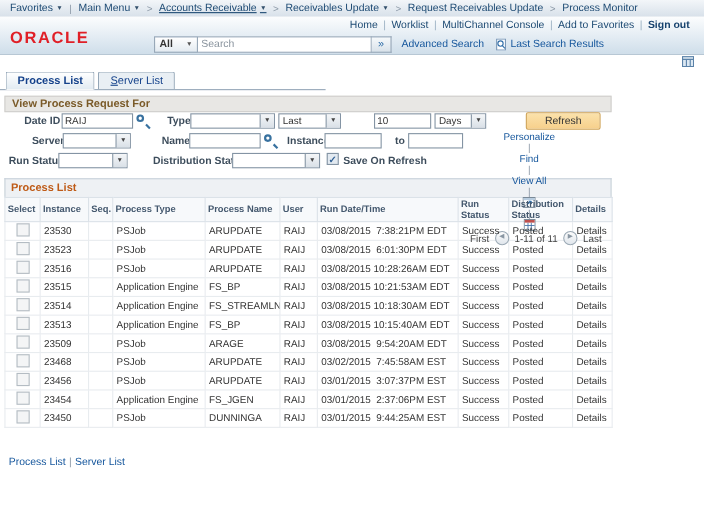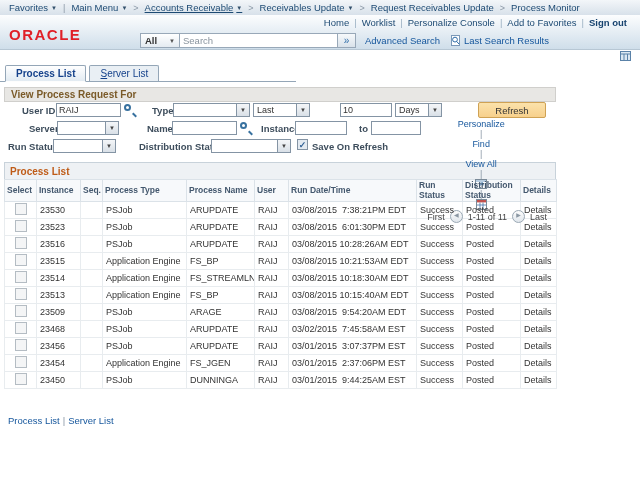--- a/index.html
+++ b/index.html
@@ -124,21 +124,21 @@
       <span class="crumb-sep">&gt;</span>
       <span class="crumb-item">Receivables Update<span class="crumb-arr">▼</span></span>
       <span class="crumb-sep">&gt;</span>
       <span class="crumb-item">Request Receivables Update</span>
       <span class="crumb-sep">&gt;</span>
       <span class="crumb-item">Process Monitor</span>
     </div>
 
   <div class="brandbar">
     <div class="logo">ORACLE</div>
-    <div class="util-links"><a>Home</a><span class="util-sep">|</span><a>Worklist</a><span class="util-sep">|</span><a>Personalize Console</a><span class="util-sep">|</span><a>Add to Favorites</a><span class="util-sep">|</span><a class="signout">Sign out</a></div>
+    <div class="util-links"><a>Home</a><span class="util-sep">|</span><a>Worklist</a><span class="util-sep">|</span><a>MultiChannel Console</a><span class="util-sep">|</span><a>Add to Favorites</a><span class="util-sep">|</span><a class="signout">Sign out</a></div>
     <div class="searchbar">
       <div class="scope">
         <span>All</span>
         <span class="dd-arrow">▼</span>
       </div>
       <input class="search-input" placeholder="Search" style="">
       <button class="go-btn">»</button>
       <a class="lnk">Advanced Search</a>
       <span class="lsr-icon">
         <svg width="11" height="11" viewBox="0 0 11 11">
@@ -166,21 +166,21 @@
       </div>
     <div class="tab inactive">
         <span>Server List</span>
       </div>
   </div>
 
   <div class="gb-head">View Process Request For</div>
 
   <div class="filters">
 
-    <span class="flbl" style="left:22px;top:3px">User ID</span>
+    <span class="flbl" style="left:22px;top:3px">Date ID</span>
     <input class="ps-input" style="left: 56px; top: 1px; width: 65px;" value="RAIJ">
     <span class="mag" style="left:124px;top:2px"></span>
     <span class="flbl" style="left:152px;top:3px">Type</span>
     <div class="ps-select" style="left:173px;top:1px;width:77px">
       <span class="val"></span>
         <span class="btn">▼</span>
     </div>
     <div class="ps-select" style="left:253px;top:1px;width:57px">
       <span class="val">Last</span>
         <span class="btn">▼</span>

